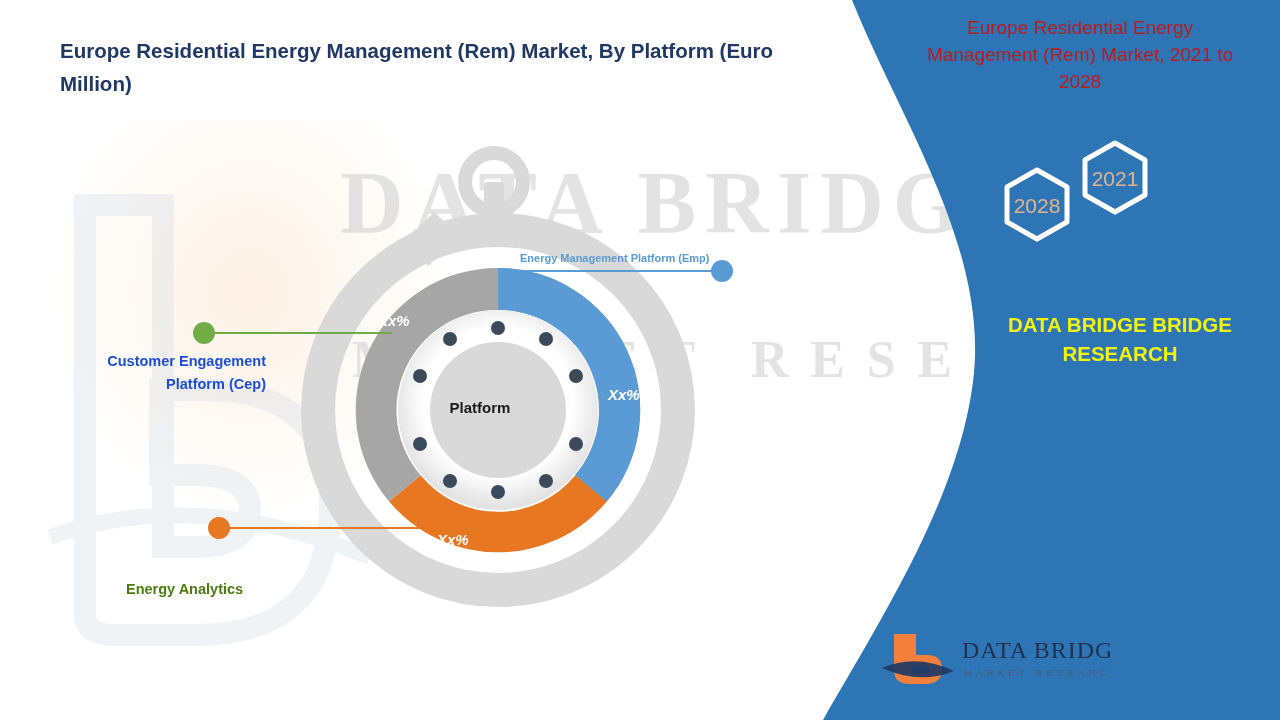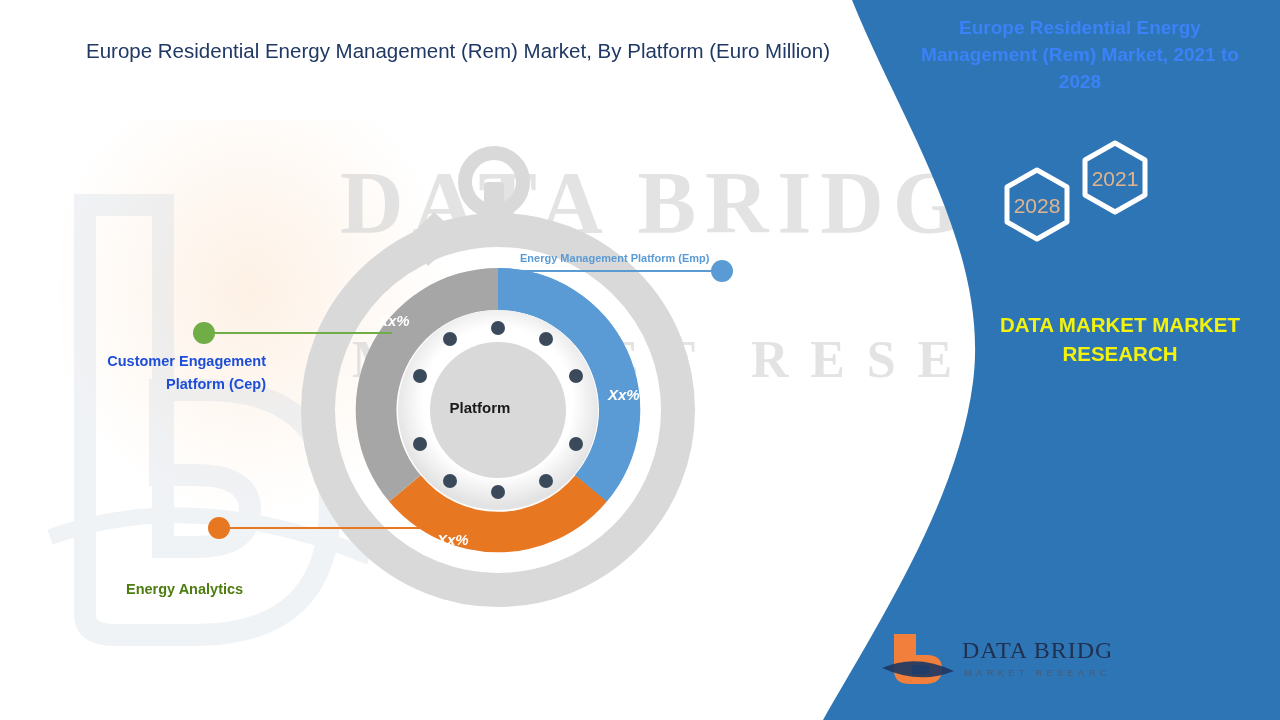--- a/index.html
+++ b/index.html
@@ -31,31 +31,31 @@
     opacity:.30;
   }
   .wm-tint{
     position:absolute;left:60px;top:120px;width:420px;height:430px;
     background:radial-gradient(ellipse at 45% 40%, rgba(243,146,55,.13), rgba(243,146,55,0) 62%);
   }
 
   
   .main-title{
     position:absolute;left:60px;top:34px;width:770px;
-    text-align:right;
+    text-align:left;
     color:#1F3864;
-    font-size:20.5px;line-height:33px;font-weight:400;
+    font-size:20.5px;line-height:33px;font-weight:700;
   }
 
   
   .blue-panel{position:absolute;left:0;top:0;width:1280px;height:720px;}
   .panel-title{
     position:absolute;left:920px;top:14px;width:320px;
-    text-align:center;color:#3b82f6;
-    font-size:19px;line-height:27px;font-weight:700;
+    text-align:center;color:#b91c1c;
+    font-size:19px;line-height:27px;font-weight:400;
   }
   .hexes{position:absolute;left:985px;top:140px;width:190px;height:125px;}
   .brand{
     position:absolute;left:970px;top:310px;width:300px;
     text-align:center;color:#F2F20D;
     font-size:20.5px;line-height:29px;font-weight:600;
   }
   .logo{position:absolute;left:880px;top:628px;width:230px;height:62px;}
 
   
@@ -177,21 +177,21 @@
     <g>
       <polygon points="22,47 52,30 82,47 82,82 52,99 22,82" fill="none" stroke="#FFFFFF" stroke-width="5" stroke-linejoin="round"></polygon>
       <text x="52" y="73" text-anchor="middle" fill="#E2B48C" font-family="Liberation Sans, sans-serif" font-size="21">2028</text>
     </g>
     <g>
       <polygon points="100,20 130,3 160,20 160,55 130,72 100,55" fill="none" stroke="#FFFFFF" stroke-width="5" stroke-linejoin="round"></polygon>
       <text x="130" y="46" text-anchor="middle" fill="#E2B48C" font-family="Liberation Sans, sans-serif" font-size="21">2021</text>
     </g>
   </svg>
 
-  <div class="brand">DATA MARKET MARKET RESEARCH</div>
+  <div class="brand">DATA BRIDGE BRIDGE RESEARCH</div>
 
   <svg class="logo" viewBox="0 0 230 62">
     <g>
       <path d="M14 6 L36 6 L36 27 L47 27 Q62 27 62 41 Q62 56 45 56 L30 56 Q14 56 14 42 Z
                M32 37 L32 46 L44 46 Q50 46 50 41.5 Q50 37 44 37 Z" fill="#F2803C"></path>
       <path d="M2 40 Q36 25 74 43 Q40 57 2 40 Z" fill="#1F3864" opacity="0.92"></path>
     </g>
     <text x="82" y="30" fill="#20304f" font-family="Liberation Serif, serif" font-size="24" letter-spacing="1">DATA BRIDGE</text>
     <text x="84" y="48" fill="#4a5b72" font-family="Liberation Sans, sans-serif" font-size="9.5" letter-spacing="4.2">MARKET RESEARCH</text>
   </svg>

